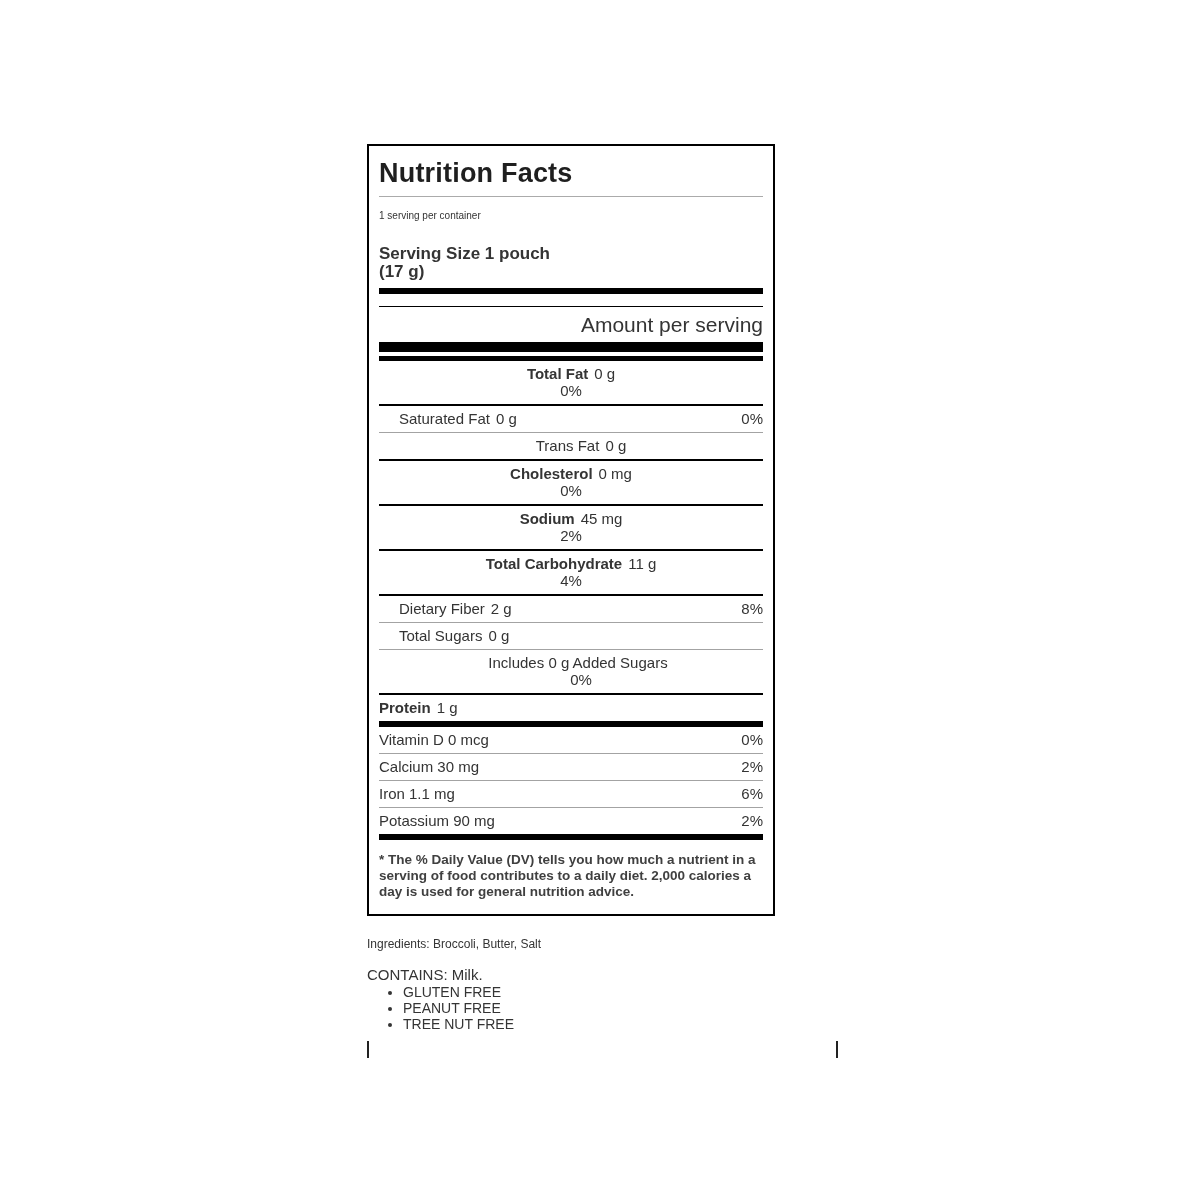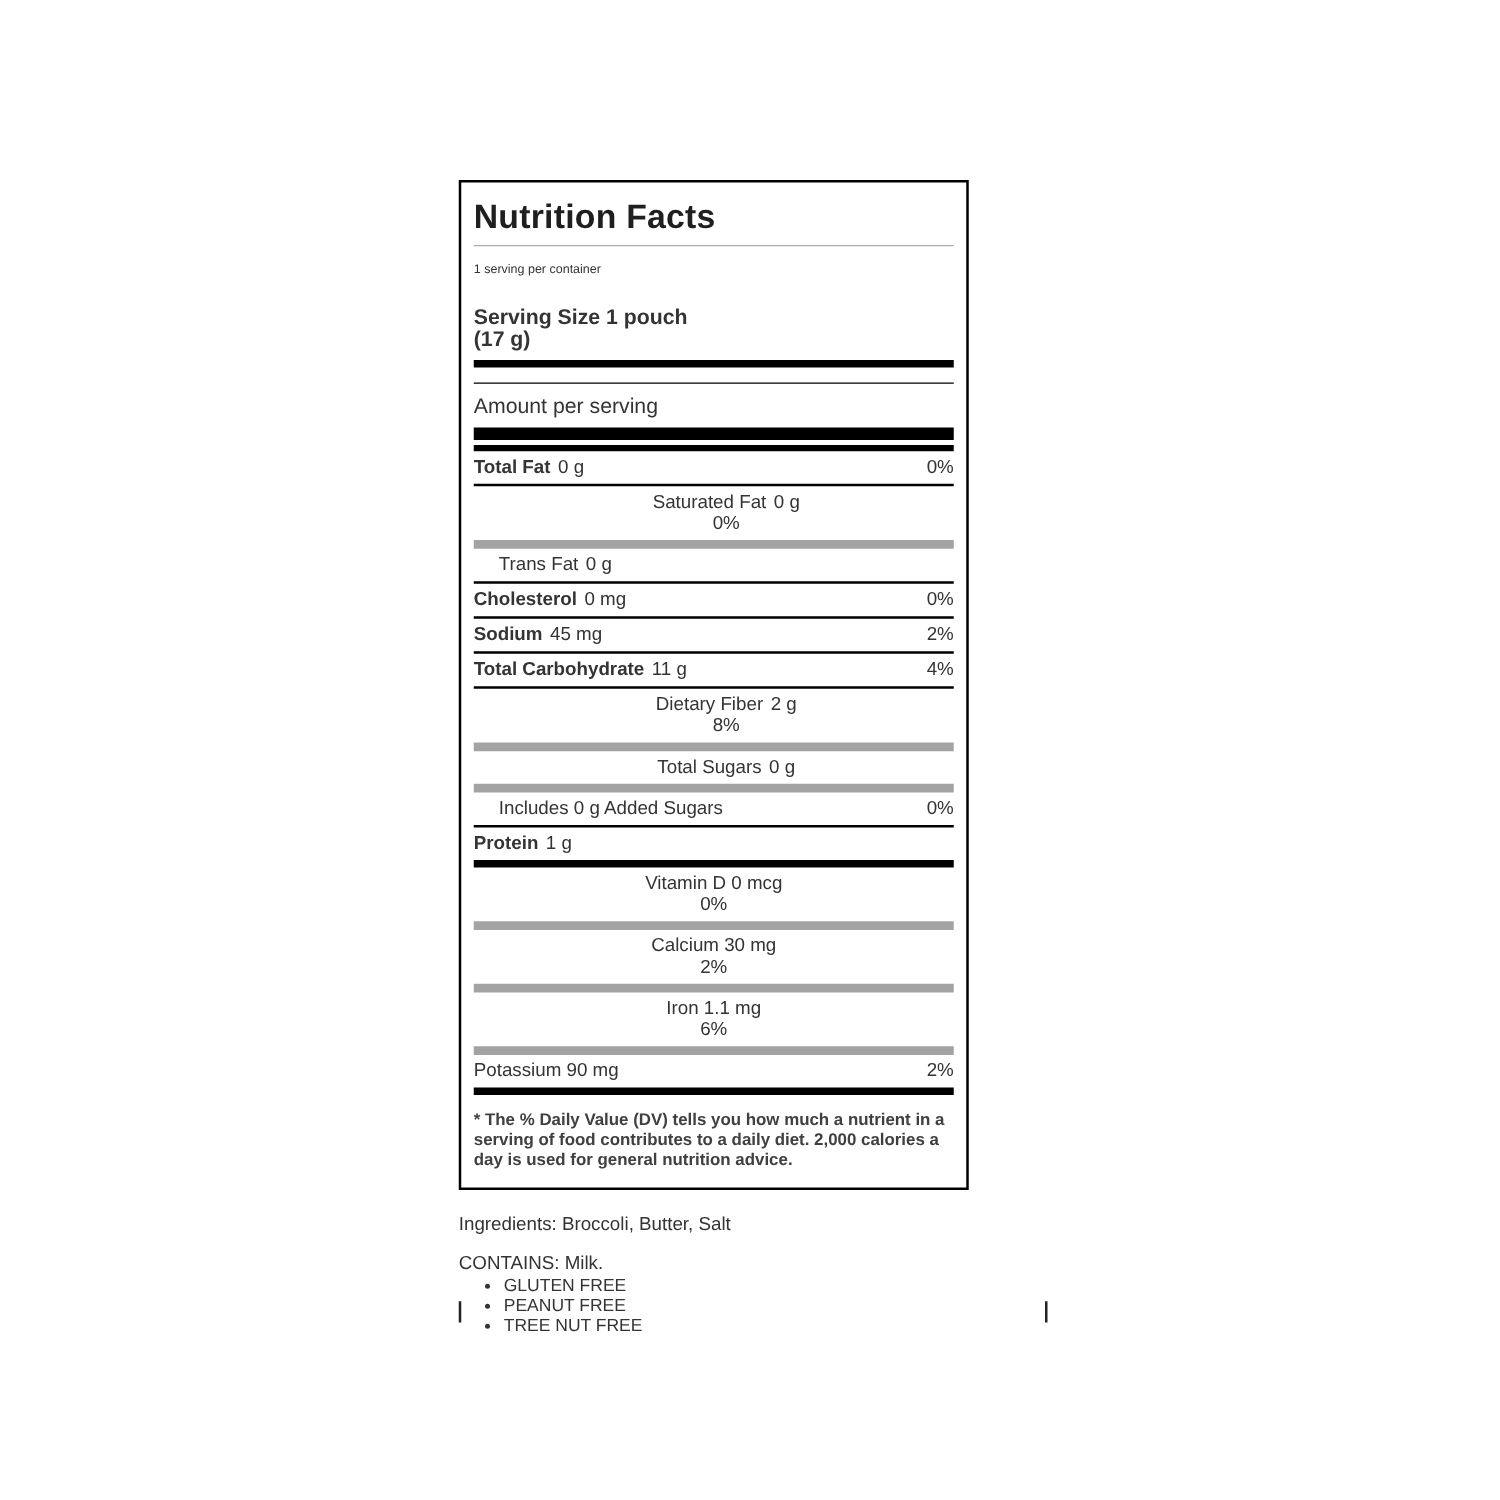--- a/index.html
+++ b/index.html
@@ -27,54 +27,54 @@
     color: #1f1f1f;
     line-height: 30px;
     letter-spacing: 0.2px;
   }
   .rule-gray { border-bottom: 1px solid #ababab; margin-top: 8px; }
   .nf-servings { font-size: 10px; line-height: 18px; margin-top: 10px; }
   .nf-serving-size { font-size: 17px; font-weight: bold; line-height: 18px; margin-top: 20px; }
   .bar { background: #000; }
   .bar-6  { height: 6px;  margin-top: 7px; }
   .rule-thin { border-bottom: 1px solid #000; margin-top: 12px; }
-  .nf-amount-per { font-size: 17px; line-height: 18px; margin-top: 9px; }
+  .nf-amount-per { font-size: 21px; line-height: 18px; margin-top: 9px; text-align: right; }
   .bar-10 { height: 10px; margin-top: 8px; }
   .nf-calories { font-size: 15px; line-height: 18px; margin-top: 8px; }
   .bar-5 { height: 5px; margin-top: 4px; }
   .bar-post-protein { height: 6px; }
   .bar-post-potassium { height: 6px; }
 
   .nrow {
     display: flex;
     justify-content: space-between;
     align-items: center;
     font-size: 15px;
     line-height: 17px;
     padding: 4px 0 5px 0;
     min-height: 26px;
   }
   .nrow .nname  { white-space: nowrap; }
   .nrow .bold   { font-weight: bold; }
   .nrow .amount { margin-left: 6px; white-space: nowrap; }
   .nrow .dv     { white-space: nowrap; }
   .indent { padding-left: 20px; }
-  .sep-1 { border-bottom: 7px solid #a3a3a3; flex-direction: column; }
-  .sep-2 { border-bottom: 2px solid #000; }
+  .sep-1 { border-bottom: 1px solid #a3a3a3; }
+  .sep-2 { border-bottom: 2px solid #000; flex-direction: column; }
 
   .nf-footnote {
     margin-top: 12px;
     font-size: 13.5px;
     line-height: 16px;
     color: #404040;
     font-weight: bold;
   }
 
   
-  .ingredients { margin-top: 19px; font-size: 15px; line-height: 18px; }
+  .ingredients { margin-top: 19px; font-size: 12px; line-height: 18px; }
   .contains    { margin-top: 13px; font-size: 15px; line-height: 18px; }
   .claims-list { padding-left: 36px; list-style: disc; }
   .claims-list li { font-size: 14px; line-height: 16px; color: #343434; }
 
   
   .tick { position: absolute; width: 2px; height: 17px; background: #222; top: 1041px; }
   .tick-left  { left: 367px; }
   .tick-right { left: 836px; }
 </style>
 </head>

